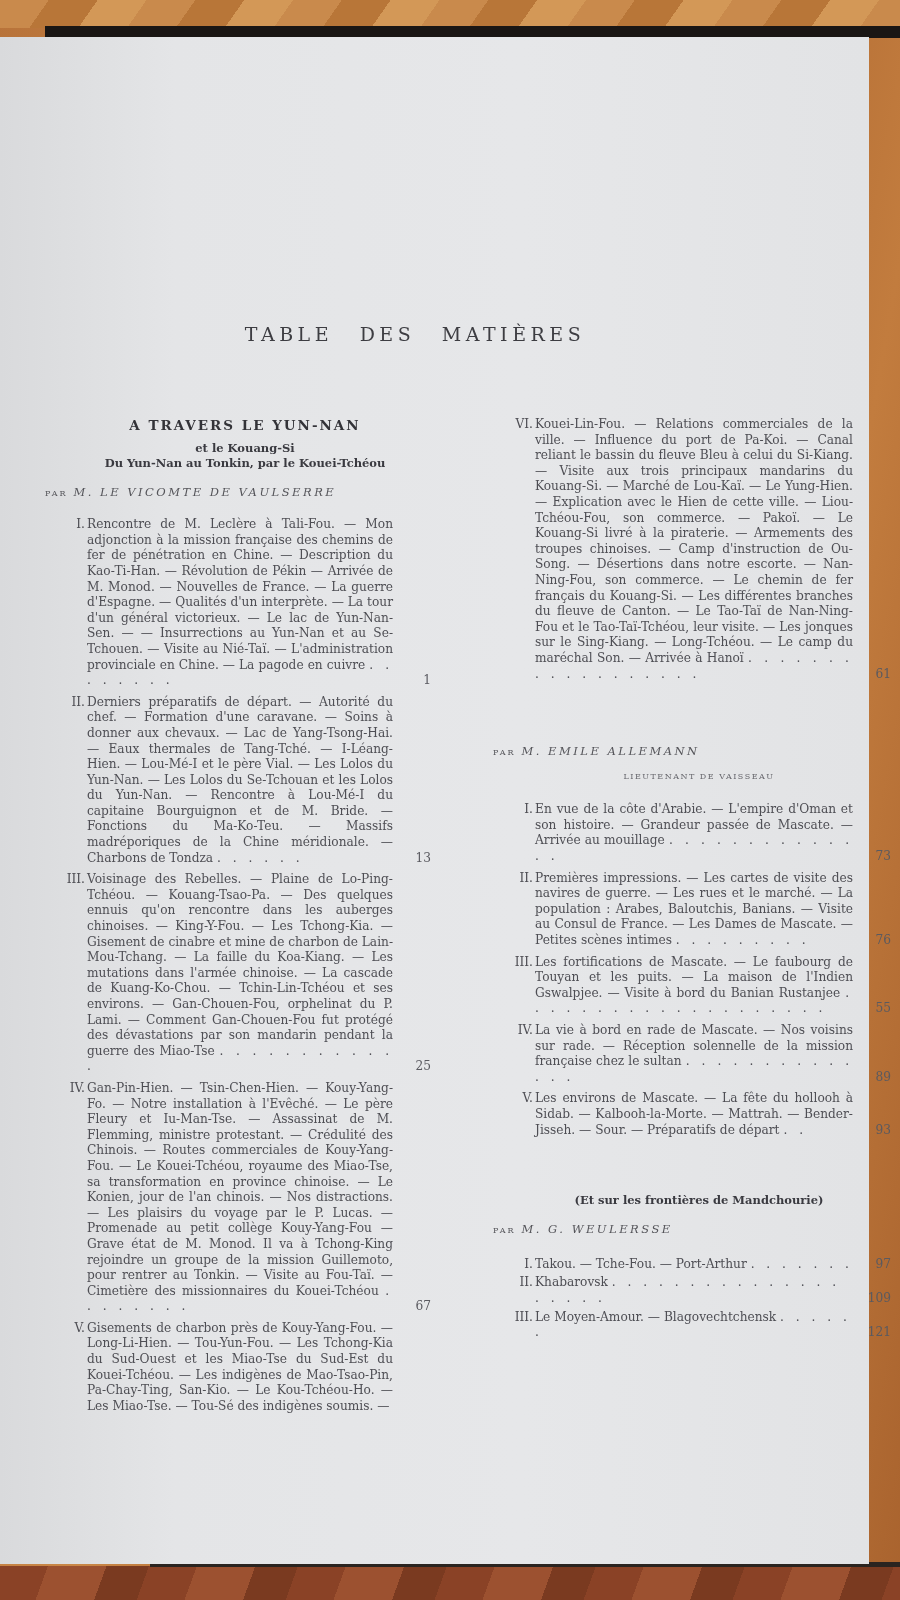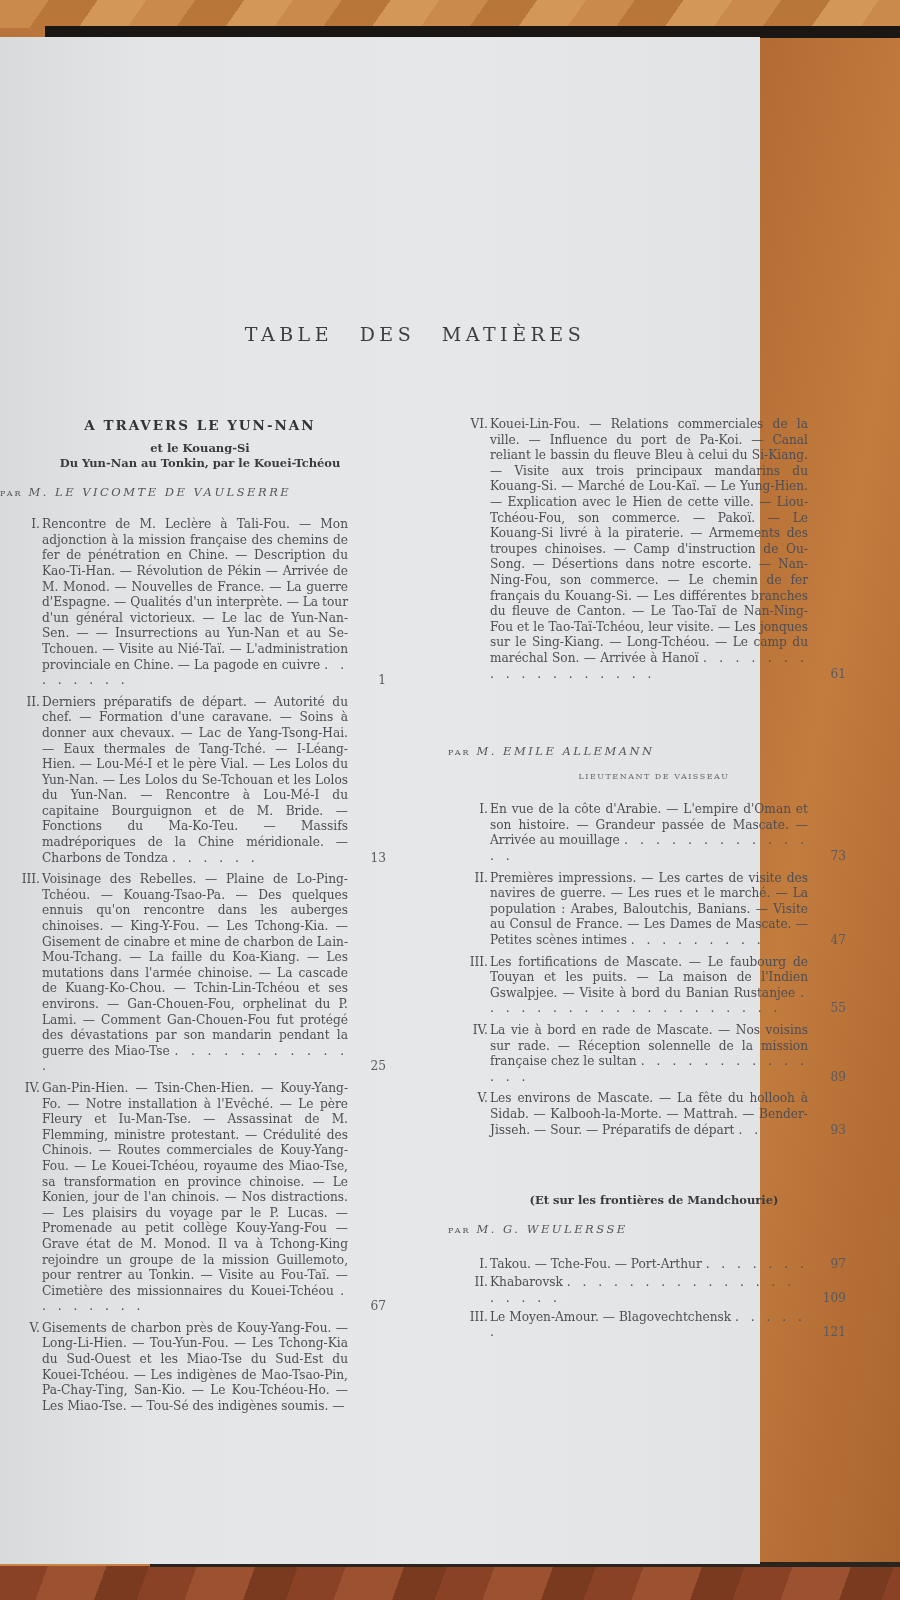--- a/index.html
+++ b/index.html
@@ -8,29 +8,29 @@
     background: linear-gradient(100deg,#b8733a 0%,#c98747 30%,#a8612c 55%,#c27c3e 80%,#a9632e 100%);
     font-family: "DejaVu Serif", "Liberation Serif", serif;
   }
   .floor-top { position:absolute; left:0; top:0; width:900px; height:28px;
     background: repeating-linear-gradient(125deg,#c98a4c 0 40px,#b87638 40px 80px,#d39857 80px 120px); }
   .floor-bottom { position:absolute; left:0; top:1566px; width:900px; height:34px;
     background: repeating-linear-gradient(110deg,#8a4226 0 45px,#9c5130 45px 100px,#7a3a20 100px 140px); }
   .cover-edge-top { position:absolute; left:45px; top:26px; width:855px; height:12px; background:#1a1614; }
   .cover-edge-bottom { position:absolute; left:150px; top:1562px; width:750px; height:5px; background:#2a2420; }
   .page {
-    position:absolute; left:0; top:37px; width:760px; height:1527px;
+    position:absolute; left:0; top:37px; width:869px; height:1527px;
     background: linear-gradient(90deg,#d9dadc 0%,#e4e5e7 20%,#e6e7e9 60%,#e2e3e5 100%);
   }
   .title {
     position:absolute; top:286px; left:0; width:830px; text-align:center;
     font-size:19px; letter-spacing:4.5px; color:#3d3d42;
   }
   .title .w { margin:0 8px; }
-  .col { position:absolute; color:#4e4e54; font-size:12.2px; line-height:15.6px; }
+  .col { position:absolute; color:#4e4e54; font-size:12.2px; line-height:15.6px;margin-left:45px; }
   .col-left { left:0; top:418px; width:400px; }
   .col-right { left:448px; top:412px; width:412px; }
   .sec-head { text-align:center; font-weight:bold; letter-spacing:2px; color:#333338; font-size:13.5px; }
   .sec-sub { text-align:center; font-weight:bold; font-size:11.5px; color:#3a3a40; line-height:15px; margin-top:7px; }
   .byline { text-align:left; margin-top:14px; font-size:11.5px; color:#55555a; letter-spacing:1.5px; }
   .byline .par { font-size:8px; letter-spacing:2px; margin-right:6px; }
   .byline .name { font-style:italic; letter-spacing:2.5px; }
   .rank { text-align:center; font-size:8px; letter-spacing:1.5px; color:#66666c; margin-top:8px; }
   .entry { position:relative; padding-left:42px; padding-right:52px; text-align:justify; margin-top:6px; }
   .entry .num { position:absolute; left:12px; top:0; width:28px; text-align:right; padding-right:4px; }
@@ -110,21 +110,21 @@
     <div style="height:12px"></div>
 
     <div class="entry">
       <span class="num">I.</span>
       <div class="txt"><span>En vue de la côte d'Arabie. — L'empire d'Oman et son histoire. — Grandeur passée de Mascate. — Arrivée au mouillage</span> <span class="dots">. . . . . . . . . . . . . .</span></div>
       <span class="pg">73</span>
     </div>
     <div class="entry">
       <span class="num">II.</span>
       <div class="txt"><span>Premières impressions. — Les cartes de visite des navires de guerre. — Les rues et le marché. — La population : Arabes, Baloutchis, Banians. — Visite au Consul de France. — Les Dames de Mascate. — Petites scènes intimes</span> <span class="dots">. . . . . . . . .</span></div>
-      <span class="pg">47</span>
+      <span class="pg">76</span>
     </div>
     <div class="entry">
       <span class="num">III.</span>
       <div class="txt"><span>Les fortifications de Mascate. — Le faubourg de Touyan et les puits. — La maison de l'Indien Gswalpjee. — Visite à bord du Banian Rustanjee</span> <span class="dots">. . . . . . . . . . . . . . . . . . . .</span></div>
       <span class="pg">55</span>
     </div>
     <div class="entry">
       <span class="num">IV.</span>
       <div class="txt"><span>La vie à bord en rade de Mascate. — Nos voisins sur rade. — Réception solennelle de la mission française chez le sultan</span> <span class="dots">. . . . . . . . . . . . . .</span></div>
       <span class="pg">89</span>

